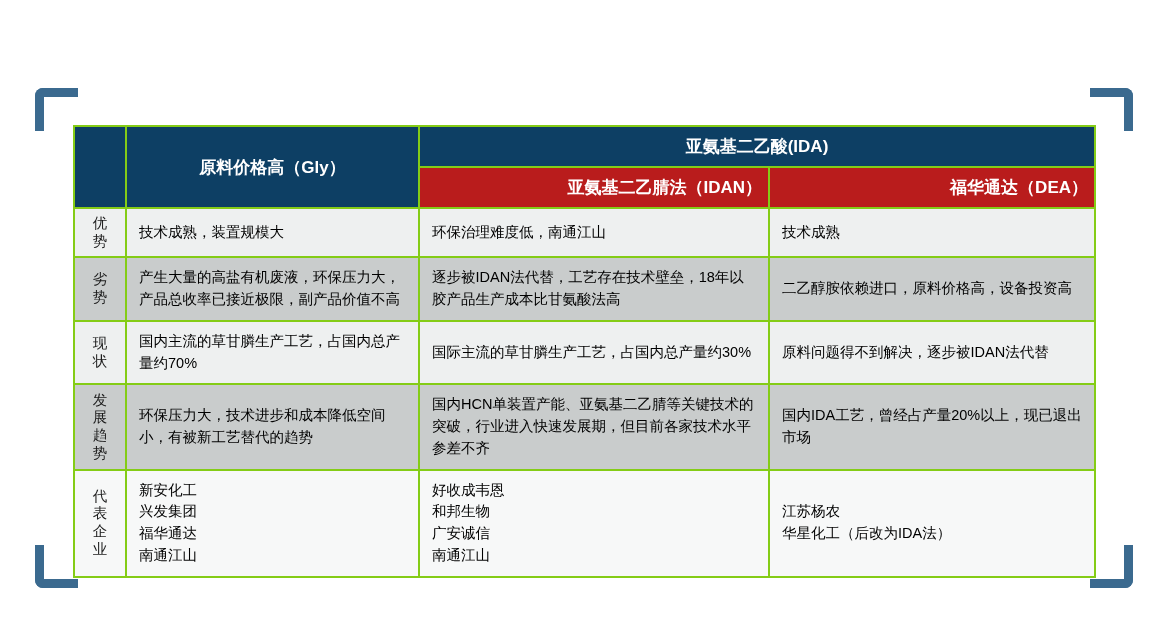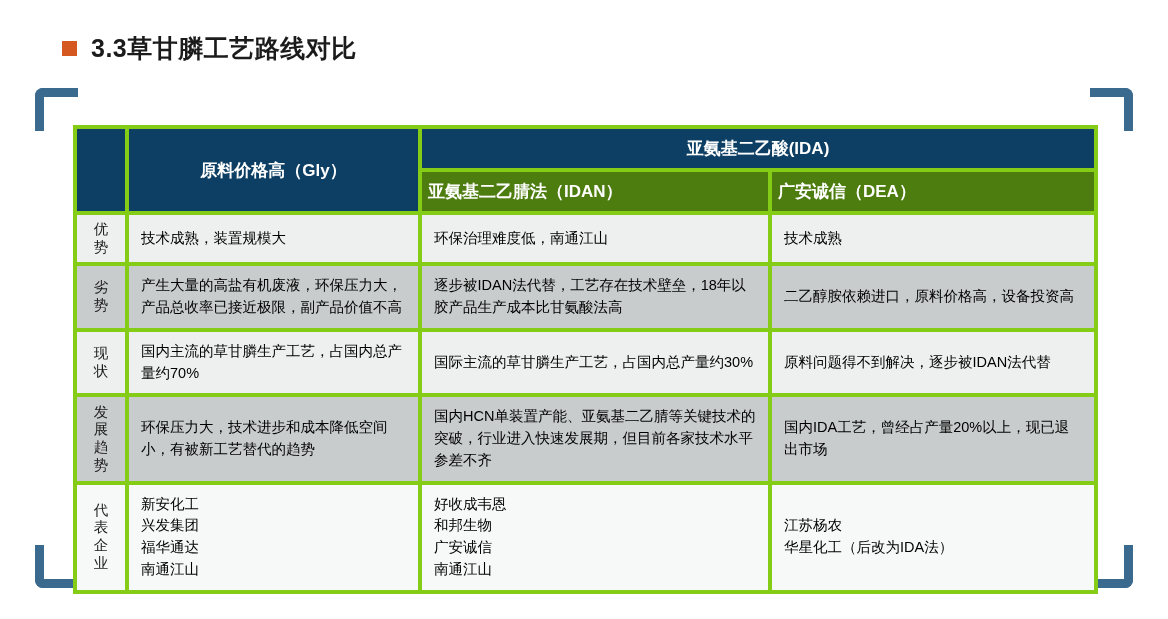--- a/index.html
+++ b/index.html
@@ -72,44 +72,44 @@
     left: 38px;
     top: 37px;
     width: 1021px;
   }
   table.matrix {
     border-collapse: collapse;
     width: 1021px;
     table-layout: fixed;
   }
   table.matrix td, table.matrix th {
-    border: 4px solid #84cc16;
+    border: 2px solid #84cc16;
     vertical-align: middle;
     box-sizing: border-box;
   }
   
   col.c-label { width: 52px; }
   col.c-gly   { width: 293px; }
   col.c-idan  { width: 350px; }
   col.c-dea   { width: 326px; }
 
   
   .hdr-dark {
     background: #0d3f64;
     color: #ffffff;
     font-weight: bold;
     text-align: center;
     font-size: 17px;
     padding: 8px 6px;
   }
   .hdr-mid {
-    background: #4d7c0f;
+    background: #b91c1c;
     color: #ffffff;
     font-weight: bold;
-    text-align: left;
+    text-align: right;
     font-size: 17px;
     padding: 8px 6px;
   }
   .hdr-blank {
     background: #0d3f64;
   }
 
   
   td.rowlabel {
     background: inherit;
@@ -131,24 +131,20 @@
 
   .rowlabel span { display: block; }
 
   .cell-lines span { display: block; }
 </style>
 </head>
 <body>
 
 <div class="slide">
 
-  <div class="title-row">
-    <span class="title-bullet"></span>
-    <span class="title-text">3.3草甘膦工艺路线对比</span>
-  </div>
 
   <div class="frame">
     <span class="corner tl"></span>
     <span class="corner tr"></span>
     <span class="corner bl"></span>
     <span class="corner br"></span>
 
     <div class="table-wrap">
       <table class="matrix">
         <colgroup>
@@ -158,21 +154,21 @@
           <col class="c-dea">
         </colgroup>
         <thead>
           <tr>
             <td class="hdr-blank" rowspan="2"></td>
             <td class="hdr-dark" rowspan="2">原料价格高（Gly）</td>
             <td class="hdr-dark" colspan="2">亚氨基二乙酸(IDA)</td>
           </tr>
           <tr>
             <td class="hdr-mid">亚氨基二乙腈法（IDAN）</td>
-            <td class="hdr-mid">广安诚信（DEA）</td>
+            <td class="hdr-mid">福华通达（DEA）</td>
           </tr>
         </thead>
         <tbody>
 
           <tr class="band-light">
             <td class="rowlabel">
               <span>优</span>
               <span>势</span>
             </td>
             <td class="cell">技术成熟，装置规模大</td>

